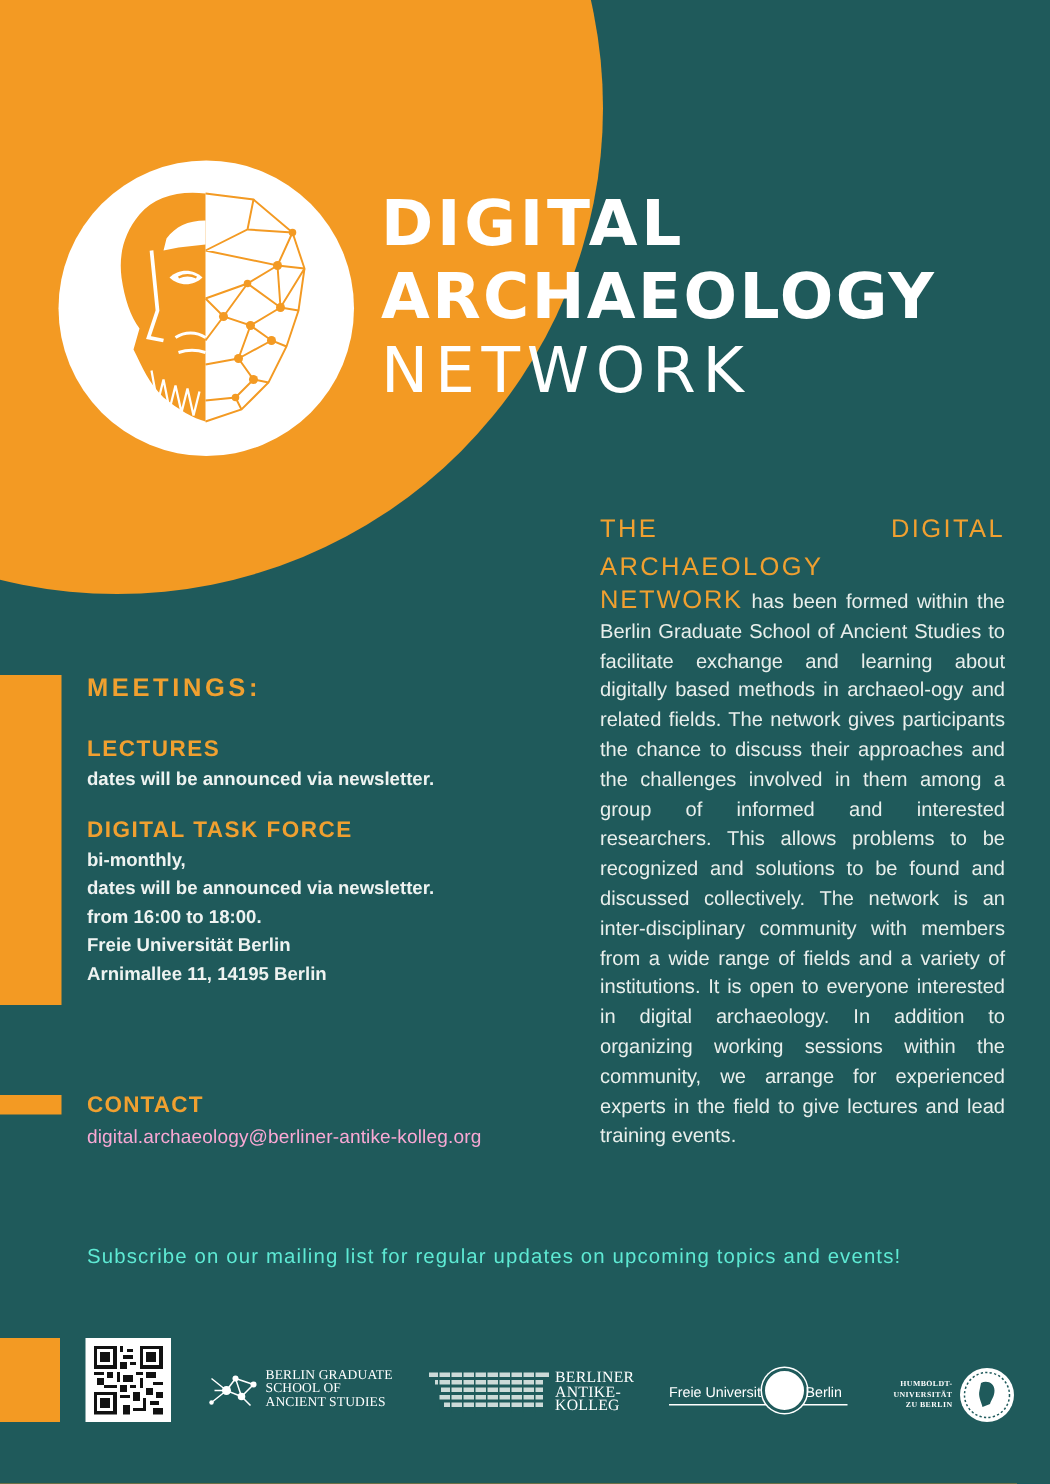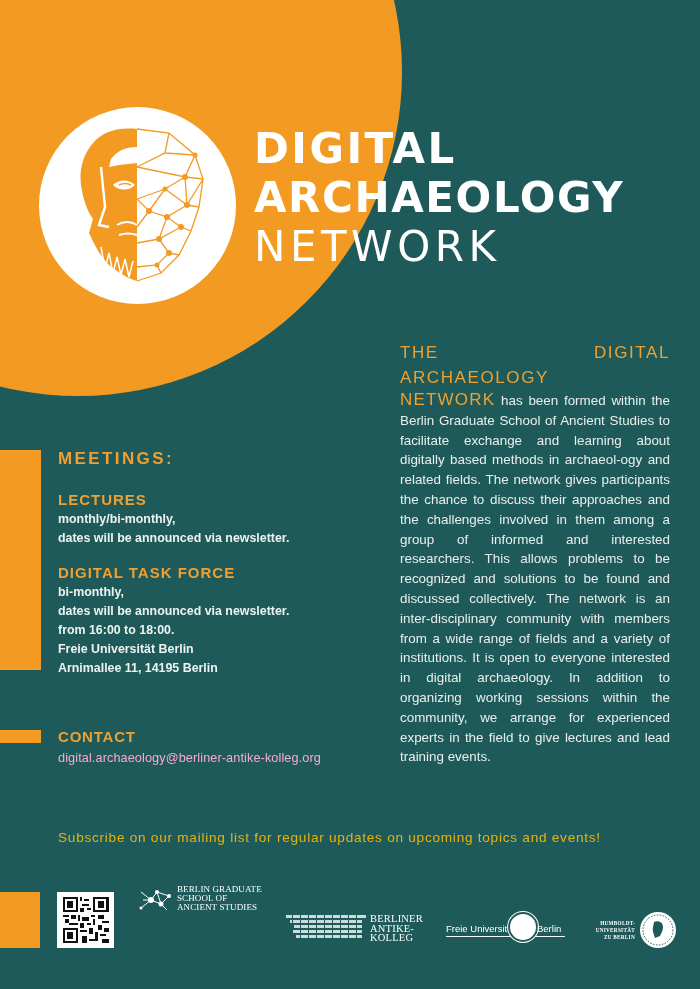--- a/index.html
+++ b/index.html
@@ -67,27 +67,27 @@
   .meetings .group { margin-bottom: 16px; }
 
   .contact { position: absolute; left: 58px; top: 728px; width: 300px; font-family: Liberation Sans, sans-serif; }
   .contact .h2 { font-size: 15px; letter-spacing: 0.8px; margin-bottom: 3px; }
   .contact .email { color: #f9a8d4; font-size: 12.7px; line-height: 20px; letter-spacing: 0.1px; }
   .contact .web { color: #e0973a; font-size: 12.2px; line-height: 20px; }
 
   .subscribe {
     position: absolute; left: 58px; top: 830px;
     font-family: "Liberation Sans", sans-serif;
-    font-size: 13.6px; letter-spacing: 0.75px; color: #eab308;
+    font-size: 13.6px; letter-spacing: 0.75px; color: #5eead4;
   }
 
   .qr { position: absolute; left: 57px; top: 892px; width: 57px; height: 56px; background: #fff; padding: 5px; }
   .qr svg { display: block; }
 
-  .logo-bgsas { position: absolute; left: 139px; top: 885px; display: flex; align-items: center; gap: 4px; color: #fff; }
+  .logo-bgsas { position: absolute; left: 139px; top: 912px; display: flex; align-items: center; gap: 4px; color: #fff; }
   .logo-bgsas .txt { font-family: "Liberation Serif", serif; font-size: 9px; line-height: 9px; letter-spacing: 0.1px; }
 
   .logo-bak { position: absolute; left: 286px; top: 914px; display: flex; align-items: center; gap: 4px; color: #fff; }
   .logo-bak .pattern { width: 80px; height: 28px; }
   .logo-bak .txt { font-family: "Liberation Serif", serif; font-size: 10.5px; line-height: 9.5px; letter-spacing: 0.2px; }
 
   .logo-fu { position: absolute; left: 446px; top: 912px; width: 120px; height: 34px; color: #fff; }
   .logo-fu .left { position: absolute; left: 0; top: 11px; font-family: "Liberation Sans", sans-serif; font-size: 9.5px; }
   .logo-fu .right { position: absolute; left: 91px; top: 11px; font-family: "Liberation Sans", sans-serif; font-size: 9.5px; }
   .logo-fu .rule { position: absolute; left: 0; top: 24px; width: 119px; height: 1px; background: #fff; }
@@ -145,21 +145,20 @@
   </div>
 
   <div class="bar-meetings"></div>
   <div class="bar-contact"></div>
   <div class="bar-footer"></div>
 
   <div class="meetings">
     <div class="h-orange h1">MEETINGS:</div>
     <div class="group">
       <div class="h-orange h2">LECTURES</div>
-      <div class="line">monthly/bi-monthly,</div>
       <div class="line">dates will be announced via newsletter.</div>
     </div>
     <div class="group">
       <div class="h-orange h2">DIGITAL TASK FORCE</div>
       <div class="line">bi-monthly,</div>
       <div class="line">dates will be announced via newsletter.</div>
       <div class="line">from 16:00 to 18:00.</div>
       <div class="line">Freie Universität Berlin</div>
       <div class="line">Arnimallee 11, 14195 Berlin</div>
     </div>

